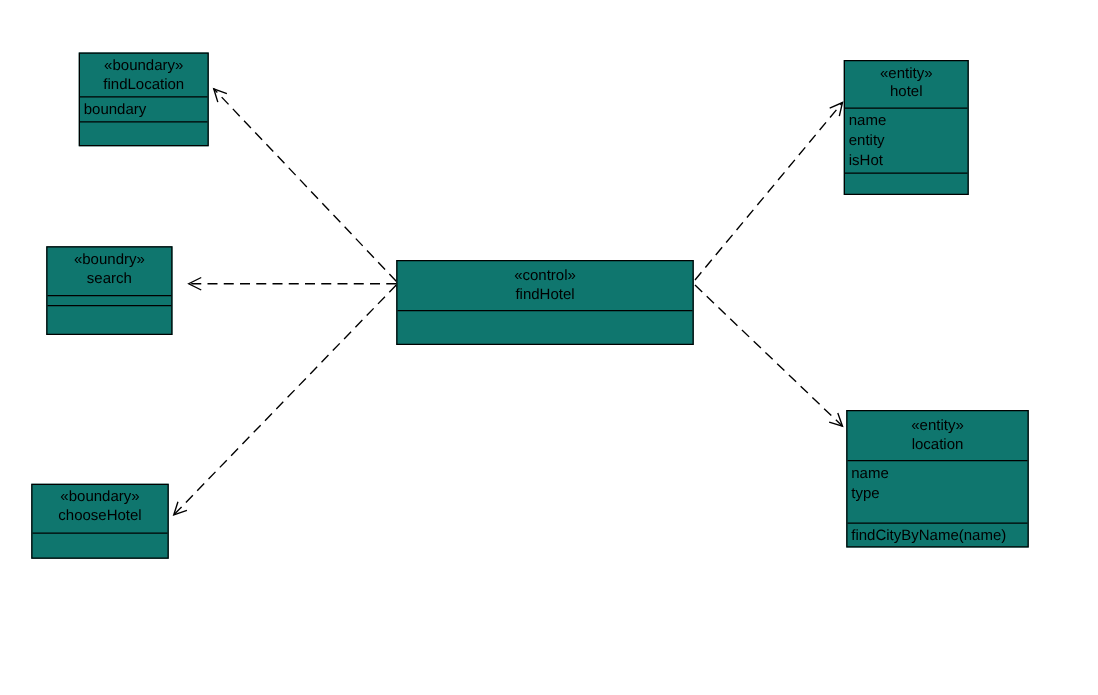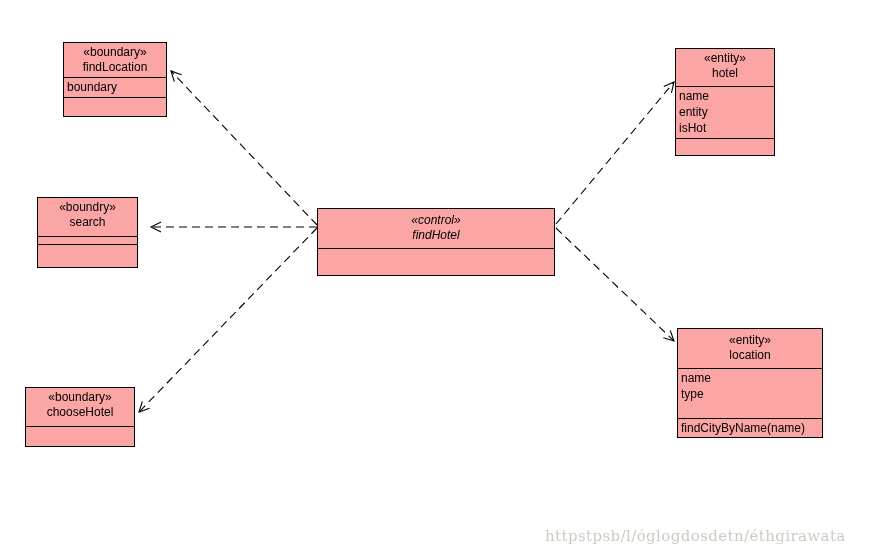--- a/index.html
+++ b/index.html
@@ -6,21 +6,21 @@
   html,body { background:#ffffff; }
   #canvas {
     position:relative;
     width:878px; height:556px;
     background:#ffffff;
     font-family:"Liberation Sans", sans-serif;
     overflow:hidden;
   }
   .uml-class {
     position:absolute;
-    background:#fca5a5;
+    background:#0f766e;
     border:1px solid #000000;
     font-size:12px;
     color:#000000;
     line-height:16px;
   }
   .compartment { overflow:hidden; }
   .compartment + .compartment { border-top:1px solid #000000; }
   .title-compartment {
     text-align:center;
     padding-top:2px;
@@ -88,21 +88,21 @@
 
   <div class="uml-class" style="left:25px; top:387px; width:110px;">
     <div class="compartment title-compartment" style="height:38px">
       <div>«boundary»</div>
       <div>chooseHotel</div>
     </div>
     <div class="compartment member-compartment" style="height:20px"></div>
   </div>
 
   <div class="uml-class" style="left:317px; top:208px; width:238px;">
-    <div class="compartment title-compartment" style="height:39px; padding-top:4px;font-style:italic;">
+    <div class="compartment title-compartment" style="height:39px; padding-top:4px;">
       <div>«control»</div>
       <div>findHotel</div>
     </div>
     <div class="compartment member-compartment" style="height:27px"></div>
   </div>
 
   <div class="uml-class" style="left:675px; top:48px; width:100px;">
     <div class="compartment title-compartment" style="height:37px">
       <div>«entity»</div>
       <div>hotel</div>
@@ -122,15 +122,14 @@
     </div>
     <div class="compartment member-compartment" style="height:50px">
       <div class="member-row">name</div>
       <div class="member-row">type</div>
     </div>
     <div class="compartment member-compartment" style="height:19px">
       <div class="member-row">findCityByName(name)</div>
     </div>
   </div>
 
-  <div class="watermark">httpstpsb/l/óglogdosdetn/éthgirawata</div>
 
 </div>
 
 </body></html>

